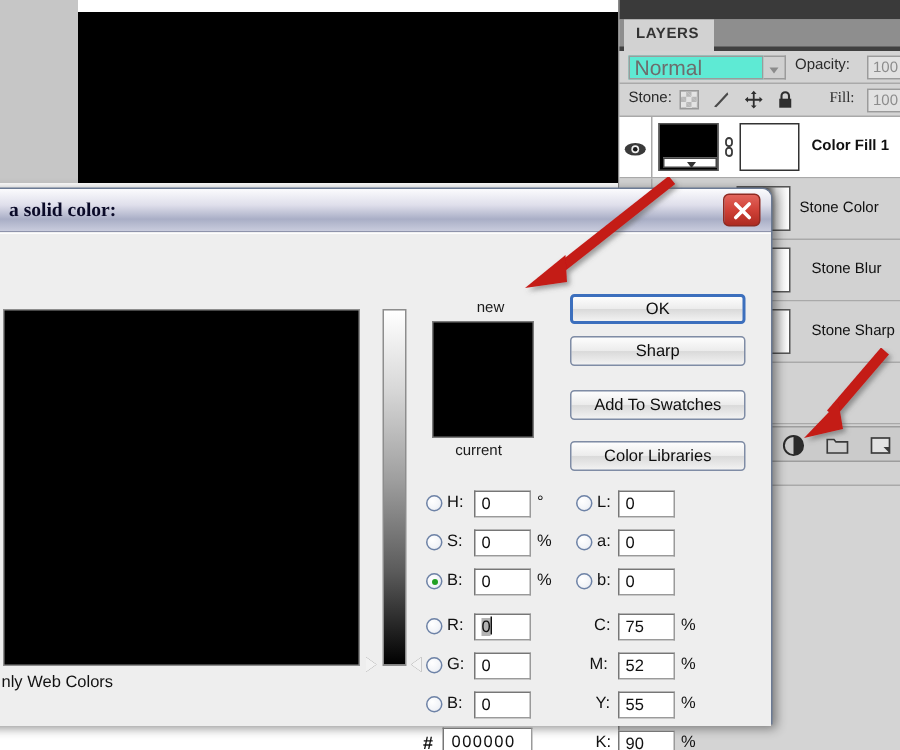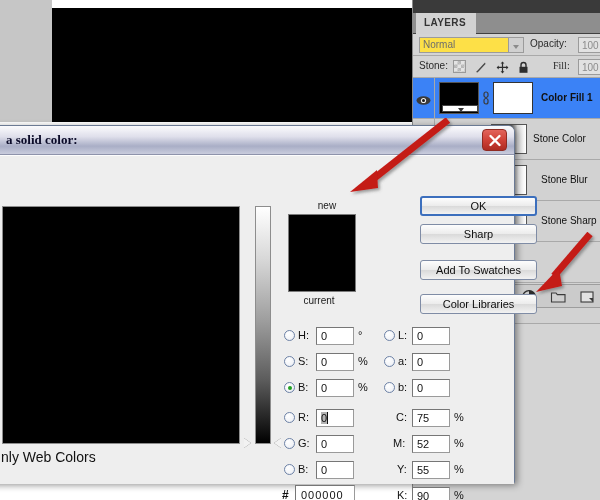--- a/index.html
+++ b/index.html
@@ -47,43 +47,43 @@
   }
   .lp-topbar {
     position: absolute; left: 0; top: 0;
     width: 188px; height: 13px;
     background: #3a3a3a;
   }
   .lp-tabs {
     position: absolute; left: 0; top: 13px;
     width: 188px; height: 21px;
     background: #8e8e8e;
-    border-bottom: 1px solid #404040;
+    border-bottom: 3px solid #404040;
   }
   .lp-tab {
     position: absolute; left: 3px; top: 0;
     height: 21px;
     padding: 4px 10px 0 8px;
     background: #d2d2d2;
     font-size: 10px; font-weight: bold;
     color: #333;
     letter-spacing: 0.4px;
   }
   .lp-blend-row {
     position: absolute; left: 0; top: 34px;
     width: 188px; height: 22px;
     background: #d4d4d4;
     border-bottom: 1px solid #a9a9a9;
   }
   .blend-select {
     position: absolute; left: 6px; top: 3px;
     width: 90px; height: 16px;
-    background: #fde047;
+    background: #5eead4;
     border: 1px solid #9b9b9b;
-    font-size: 10px;
+    font-size: 14px;
     color: #6d6d6d;
     padding: 0 3px 0 3px;
     line-height: 14px;
   }
   .blend-arrow {
     position: absolute; left: 96px; top: 3px;
     width: 15px; height: 16px;
     background: #d0d0d0;
     border: 1px solid #9b9b9b;
     border-left: none;
@@ -150,21 +150,21 @@
     position: absolute; left: 0; top: 78px;
     width: 188px; height: 206px;
     background: #d2d2d2;
   }
   .layer-row {
     position: relative;
     height: 41px;
     border-bottom: 1px solid #a9a9a9;
     background: #d2d2d2;
   }
-  .layer-row.sel { background: #3b82f6; }
+  .layer-row.sel { background: #ffffff; }
   .eye-cell {
     position: absolute; left: 0; top: 0;
     width: 22px; height: 40px;
     border-right: 1px solid #a9a9a9;
   }
   .eye-icon {
     position: absolute; left: 3px; top: 14px;
     width: 15px; height: 11px;
   }
   .thumb {
@@ -318,21 +318,20 @@
   .dlg-btn {
     position: absolute; left: 462px;
     width: 117px; height: 20px;
     background: linear-gradient(180deg,#fdfdfd 0%, #ececec 48%, #dadada 52%, #f2f2f2 100%);
     border: 1px solid #7f8ca5;
     border-radius: 3px;
     font-size: 11px; color: #0d0d0d;
     text-align: center;
     line-height: 18px;
     font-family: "Liberation Sans", sans-serif;
-    margin-left: 40px;
   }
   .dlg-btn.default {
     border: 2px solid #3c6fbd;
     line-height: 16px;
   }
 
   
   .radio {
     position: absolute;
     width: 11px; height: 11px;
@@ -389,21 +388,21 @@
     border: 1px solid #9a9a9a;
     border-top-color: #767676;
     border-left-color: #767676;
     font-size: 11px; color: #111;
     padding: 1px 0 0 5px;
     line-height: 16px;
     letter-spacing: 1px;
   }
   .webonly-label {
     position: absolute; left: 0px; top: 450px;
-    font-size: 14px; color: #111;
+    font-size: 11px; color: #111;
   }
 
   
   .arrow { position: absolute; pointer-events: none; }
 </style>
 </head>
 <body>
 
 <div id="root">
 

